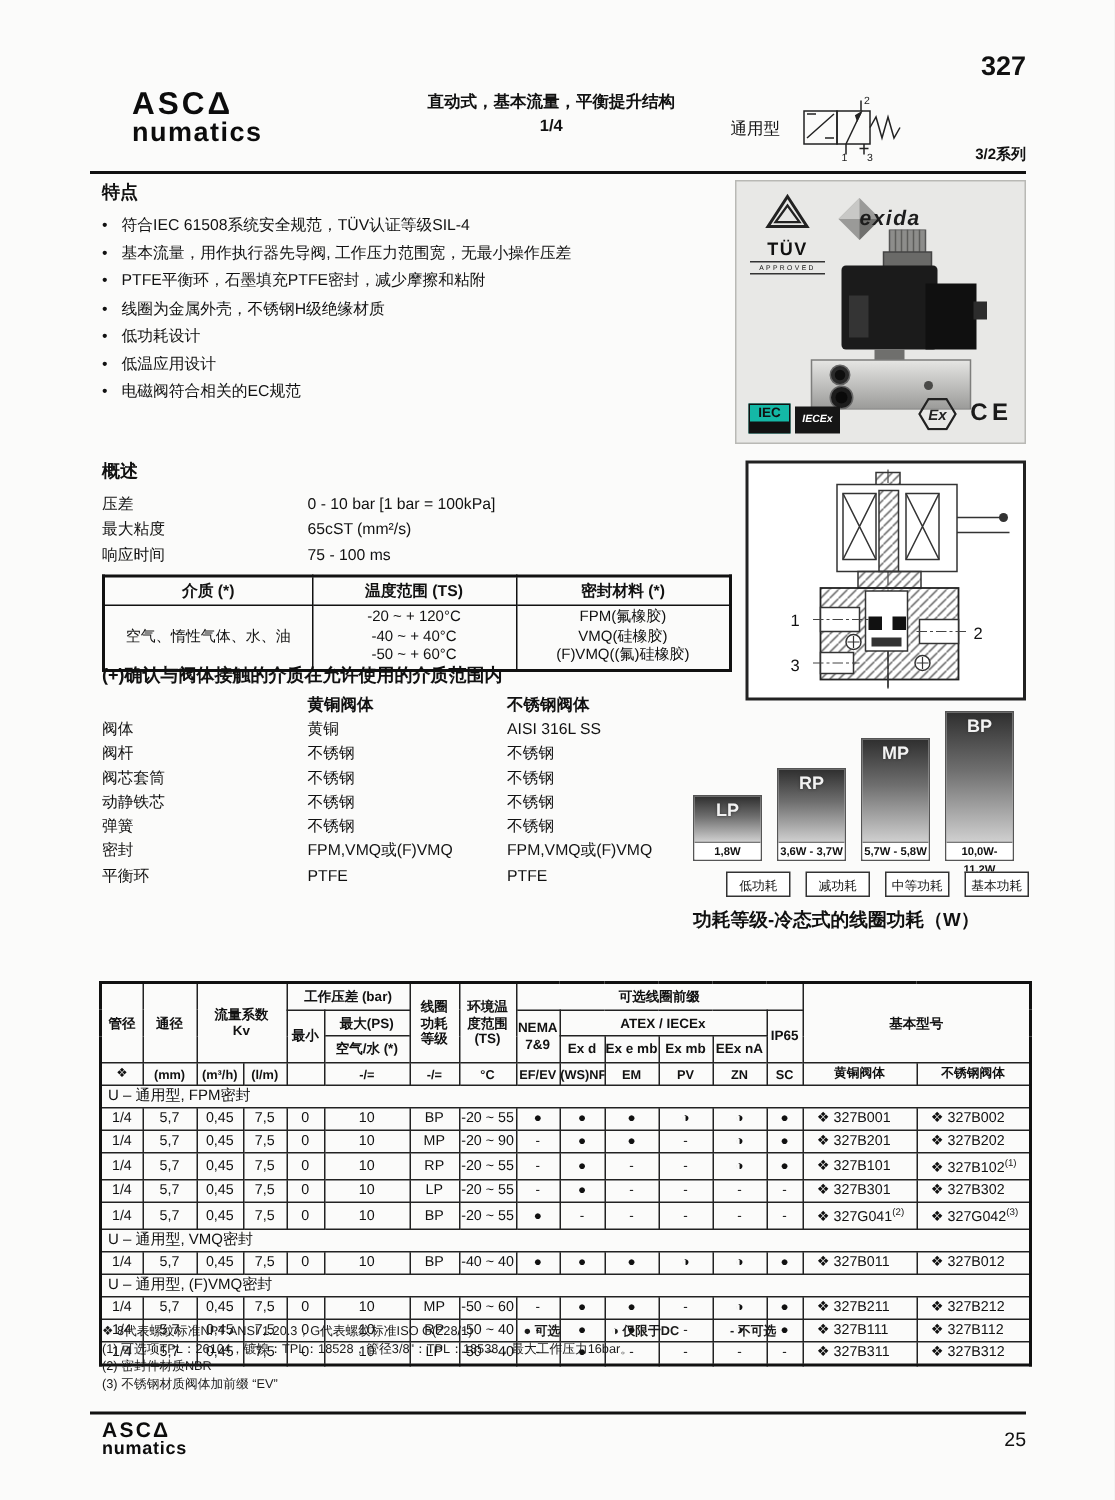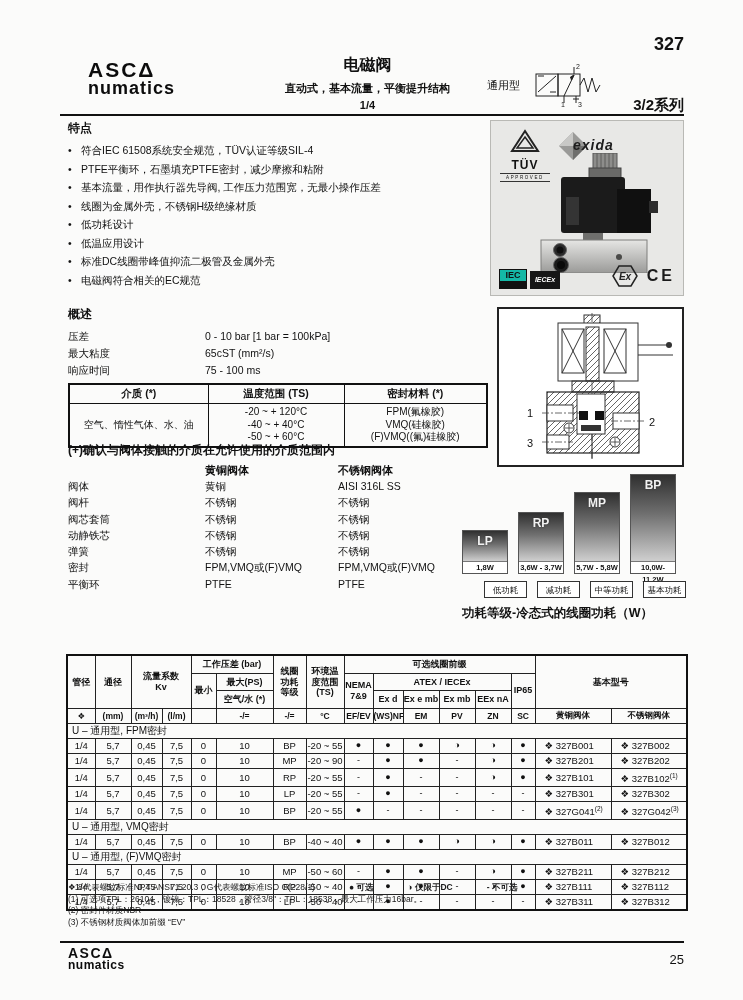--- a/index.html
+++ b/index.html
@@ -8,21 +8,21 @@
 
   
   .brand { position:absolute; left:88px; top:60px; color:#0c0c0c; }
   .brand .l1 { font-size:21px; font-weight:900; letter-spacing:2px; line-height:20px; }
   .brand .l2 { font-size:18px; font-weight:900; letter-spacing:1px; line-height:16px; }
   .title-block { position:absolute; left:235px; top:55px; width:265px; text-align:center; }
   .title-block .t1 { font-size:16px; font-weight:bold; }
   .title-block .t2 { font-size:11px; font-weight:bold; margin-top:5px; }
   .title-block .t3 { font-size:11px; font-weight:bold; margin-top:3px; }
   .code-327 { position:absolute; left:600px; top:34px; width:84px; text-align:right; font-size:18px; font-weight:900; }
-  .series { position:absolute; left:600px; top:96px; width:84px; text-align:right; font-size:15px; font-weight:bold; }
+  .series { position:absolute; left:600px; top:96px; width:84px; text-align:right; font-size:10px; font-weight:bold; }
   .valve-symbol { position:absolute; left:487px; top:62px; display:flex; align-items:center; gap:4px; }
   .valve-symbol .vs-label { font-size:11px; }
   .hrule { position:absolute; left:60px; width:624px; background:#111; }
   .rule-top { top:114px; height:2px; }
   .rule-bottom { top:941px; height:2px; }
 
   
   .features { position:absolute; left:68px; top:120px; width:418px; }
   .sec-title { font-size:12px; font-weight:bold; }
   .features ul { list-style:none; margin-top:4px; }
@@ -103,21 +103,20 @@
 </head>
 <body>
 
 <div class="page">
 
   <div class="brand">
     <div class="l1">ASCΔ</div>
     <div class="l2">numatics</div>
   </div>
   <div class="title-block">
-    <div class="t1">电磁阀</div>
     <div class="t2">直动式，基本流量，平衡提升结构</div>
     <div class="t3">1/4</div>
   </div>
   <div class="valve-symbol">
     <span class="vs-label">通用型</span>
     <svg width="96" height="46" viewBox="0 0 96 46">
       <g fill="none" stroke="#222" stroke-width="1">
         <rect x="12" y="12" width="22" height="22"></rect>
         <rect x="34" y="12" width="22" height="22"></rect>
         <path d="M14,30 L32,14 M14,14 h6 M26,30 h6"></path>
@@ -134,26 +133,25 @@
     </svg>
   </div>
   <div class="code-327">327</div>
   <div class="series">3/2系列</div>
   <div class="hrule rule-top"></div>
 
   <div class="features">
     <div class="sec-title">特点</div>
     <ul>
         <li>符合IEC 61508系统安全规范，TÜV认证等级SIL-4</li>
+        <li>基本流量，用作执行器先导阀, 工作压力范围宽，无最小操作压差</li>
         <li>PTFE平衡环，石墨填充PTFE密封，减少摩擦和粘附</li>
-        <li>基本流量，用作执行器先导阀, 工作压力范围宽，无最小操作压差</li>
         <li>线圈为金属外壳，不锈钢H级绝缘材质</li>
         <li>低功耗设计</li>
         <li>低温应用设计</li>
-        <li>标准DC线圈带峰值抑流二极管及金属外壳</li>
         <li>电磁阀符合相关的EC规范</li>
       </ul>
   </div>
 
   <div class="photo-box">
     <div class="tuv">
       <svg width="30" height="24" viewBox="0 0 30 24">
         <path d="M15,2 L28,22 L2,22 Z" fill="none" stroke="#222" stroke-width="2"></path>
         <path d="M15,8 L23,19 L7,19 Z" fill="none" stroke="#222" stroke-width="1.5"></path>
       </svg>

